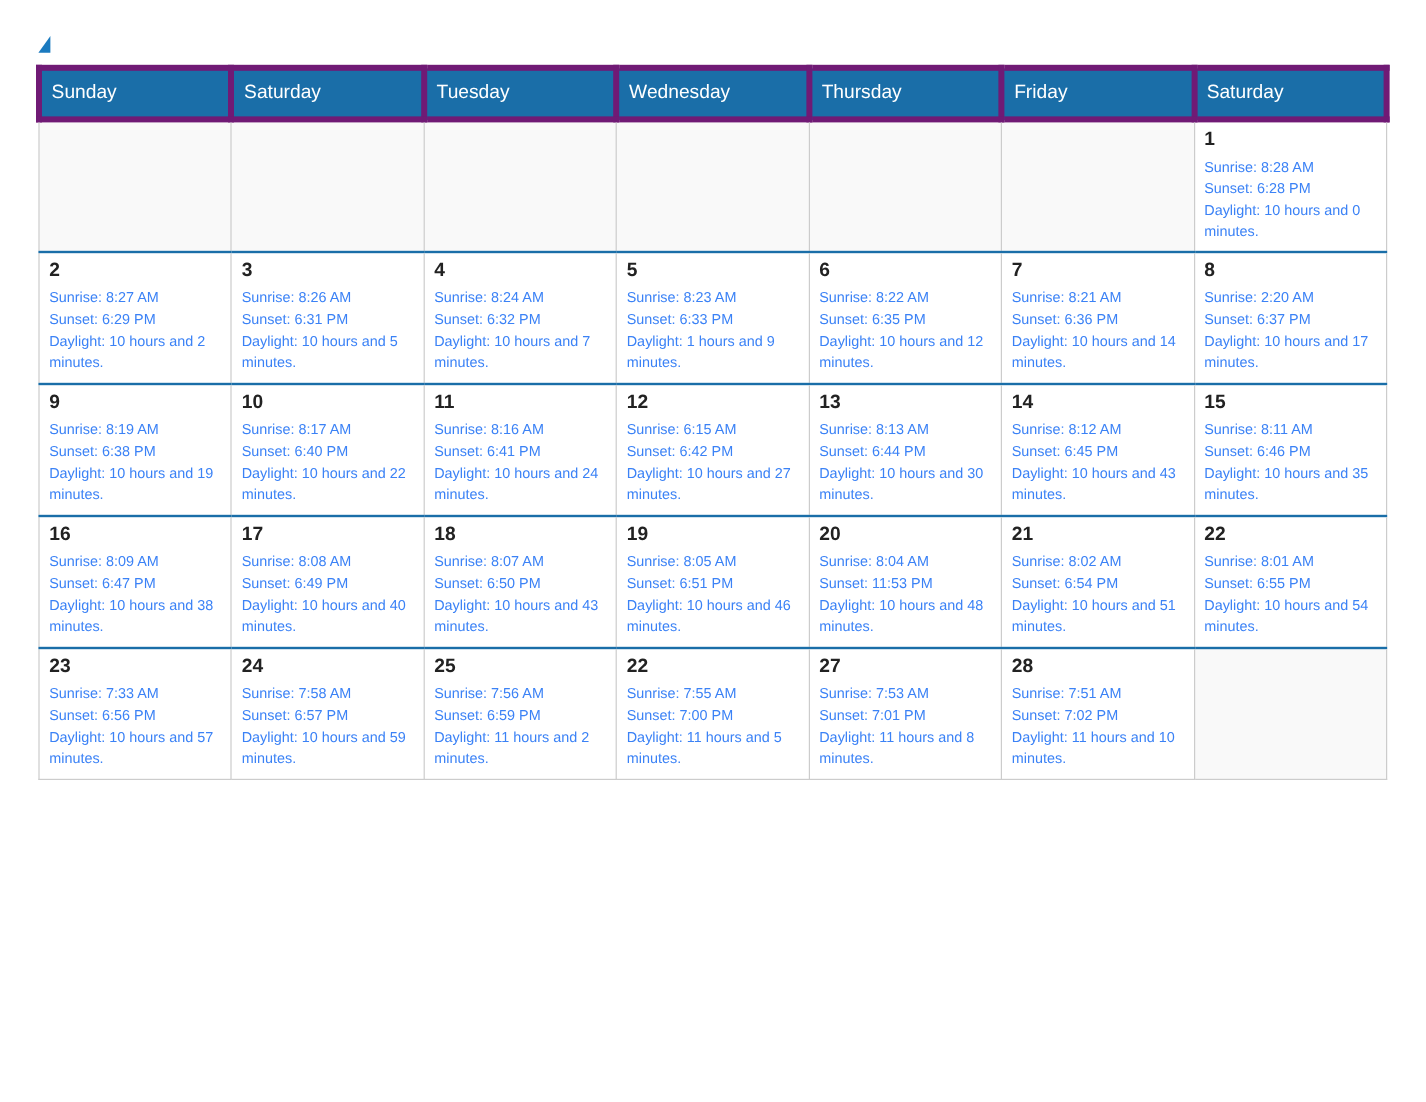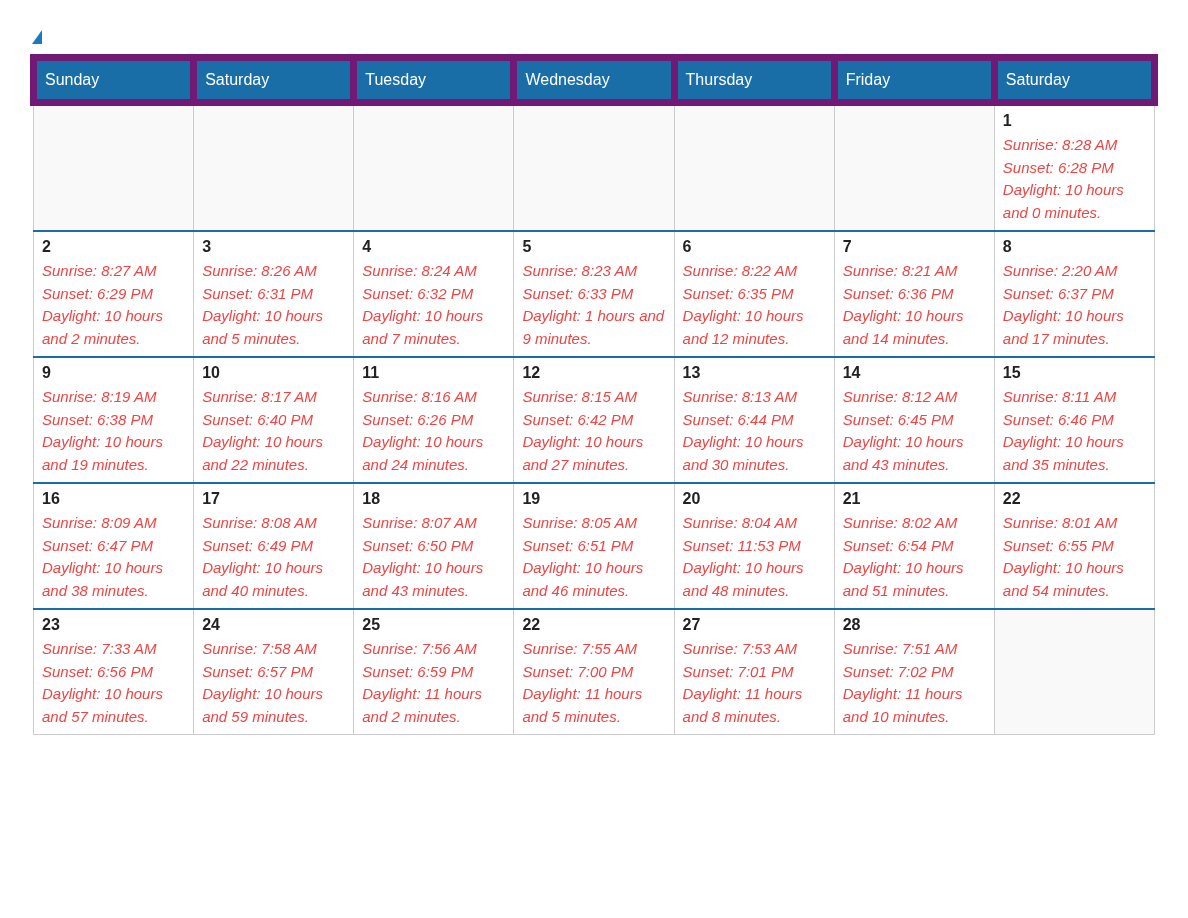--- a/index.html
+++ b/index.html
@@ -60,21 +60,21 @@
       border-collapse: collapse;
       margin-top: 10px;
     }
     .calendar th {
       background-color: #1a6ea8;
       color: #fff;
       padding: 10px 8px;
       font-size: 16px;
       font-weight: normal;
       text-align: left;
-      border: 7px solid #701a75;
+      border: 5px solid #701a75;
     }
     .calendar td {
       border: 1px solid #ccc;
       vertical-align: top;
       padding: 6px 8px;
       width: 14.28%;
       min-height: 110px;
       height: 110px;
     }
     .calendar tr:first-child td {
@@ -83,24 +83,23 @@
     .calendar tr td {
       border-top: 2px solid #1a6ea8;
     }
     .day-num {
       font-size: 16px;
       font-weight: bold;
       color: #222;
       margin-bottom: 4px;
     }
     .day-info {
-      font-size: 15px;
-      color: #ef4444;
+      font-size: 12px;
+      color: #3b82f6;
       line-height: 1.5;
-      font-style: italic;
     }
     .empty-cell {
       background: #f9f9f9;
     }
   </style>
 </head>
 <body>
 
 <div class="header">
   <div class="logo">
@@ -217,28 +216,28 @@
           <div class="day-info">
             <div>Sunrise: 8:17 AM</div>
             <div>Sunset: 6:40 PM</div>
             <div>Daylight: 10 hours and 22 minutes.</div>
           </div>
         </td>
         <td>
           <div class="day-num">11</div>
           <div class="day-info">
             <div>Sunrise: 8:16 AM</div>
-            <div>Sunset: 6:26 PM</div>
+            <div>Sunset: 6:41 PM</div>
             <div>Daylight: 10 hours and 24 minutes.</div>
           </div>
         </td>
         <td>
           <div class="day-num">12</div>
           <div class="day-info">
-            <div>Sunrise: 8:15 AM</div>
+            <div>Sunrise: 6:15 AM</div>
             <div>Sunset: 6:42 PM</div>
             <div>Daylight: 10 hours and 27 minutes.</div>
           </div>
         </td>
         <td>
           <div class="day-num">13</div>
           <div class="day-info">
             <div>Sunrise: 8:13 AM</div>
             <div>Sunset: 6:44 PM</div>
             <div>Daylight: 10 hours and 30 minutes.</div>

